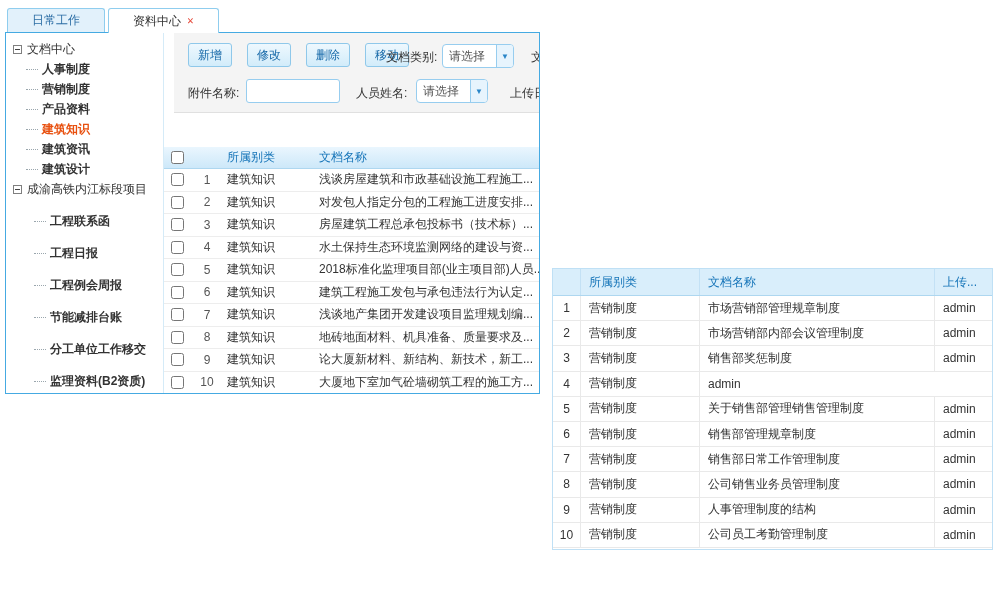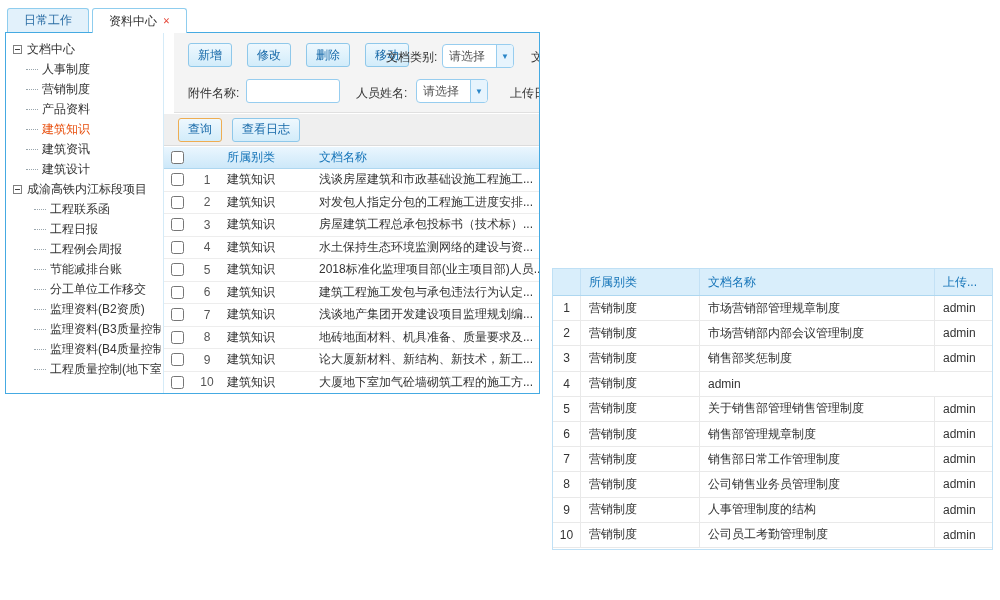--- a/index.html
+++ b/index.html
@@ -7,37 +7,37 @@
   body {
     position:relative; background:#ffffff; overflow:hidden;
     font-family:"Liberation Sans","DejaVu Sans",sans-serif;
     font-size:12px; color:#333;
   }
 
   
   .main-window { position:absolute; left:5px; top:8px; width:535px; height:386px; }
   .tab-bar { display:flex; gap:3px; padding-left:2px; height:24px; align-items:flex-end; }
   .tab {
-    height:24px; display:flex; align-items:center; gap:6px; padding:0 16px;
+    height:24px; display:flex; align-items:center; gap:6px; padding:0 24px;
     border:1px solid #8fcdee; border-bottom:none; border-radius:3px 3px 0 0;
     background:#e2f1fb; color:#2c6ea5; cursor:pointer; white-space:nowrap;font-family:Liberation Serif, serif;
   }
   .tab.active { background:#ffffff; color:#333; height:25px; margin-bottom:-1px; z-index:3; position:relative;align-items:center; }
   .close-x { color:#e6493a; font-weight:bold; font-size:12px; line-height:1; cursor:pointer; }
 
   .win-body {
     position:absolute; left:0; top:24px; right:0; bottom:0;
     border:1px solid #45aae2; background:#b91c1c; display:flex; overflow:hidden;
   }
 
   
   .tree { width:158px; flex:none; border-right:1px solid #d5ebf8; padding:6px 2px 0 7px; overflow:hidden; background:#fff; }
   .tree-row { height:20px; display:flex; align-items:center; white-space:nowrap; overflow:hidden; cursor:pointer; }
-  .tree-row.child { padding-left:13px; }
-  .tree-row.child.lvl2 { padding-left:21px; }
+  .tree-row.child { padding-left:13px;font-weight:bold; }
+  .tree-row.child.lvl2 { padding-left:21px;margin-top:12px; }
   .tree-row.selected .tree-label { color:#e8500f; }
   .collapse-box { width:9px; height:9px; border:1px solid #7f7f7f; background:#fff; position:relative; margin-right:5px; flex:none; }
   .collapse-box::after { content:''; position:absolute; left:1px; right:1px; top:3px; height:1px; background:#444; }
   .dash { width:12px; height:1px; border-top:1px dotted #9aa6ad; margin-right:4px; flex:none; }
   .tree-label { font-size:12px; }
 
   
   .content { flex:1; position:relative; overflow:hidden; background:#fff; }
   .filter-area { position:absolute; left:10px; top:0; right:0; height:80px; background:#f4f4f4; border-bottom:1px solid #e0e0e0; }
   .toolbar-btns { position:absolute; left:14px; top:10px; display:flex; gap:15px; }
@@ -184,24 +184,20 @@
         <span class="lbl" style="left:14px; top:52px;">附件名称:</span>
         <input class="text-input" style="left: 72px; top: 46px;" value="">
         <span class="lbl" style="left:182px; top:52px;">人员姓名:</span>
         <div class="select" style="left:242px; top:46px;">
           <span class="val">请选择</span>
           <span class="caret">▼</span>
         </div>
         <span class="lbl" style="left:336px; top:52px;">上传日期</span>
       </div>
 
-      <div class="query-row">
-        <button class="btn query">查询</button>
-        <button class="btn">查看日志</button>
-      </div>
 
       <div class="grid">
         <div class="ghead">
           <div class="cell col-check">
             <input type="checkbox" style="">
           </div>
           <div class="cell col-num"></div>
           <div class="cell col-cat">所属别类</div>
           <div class="cell col-name">文档名称</div>
         </div>

